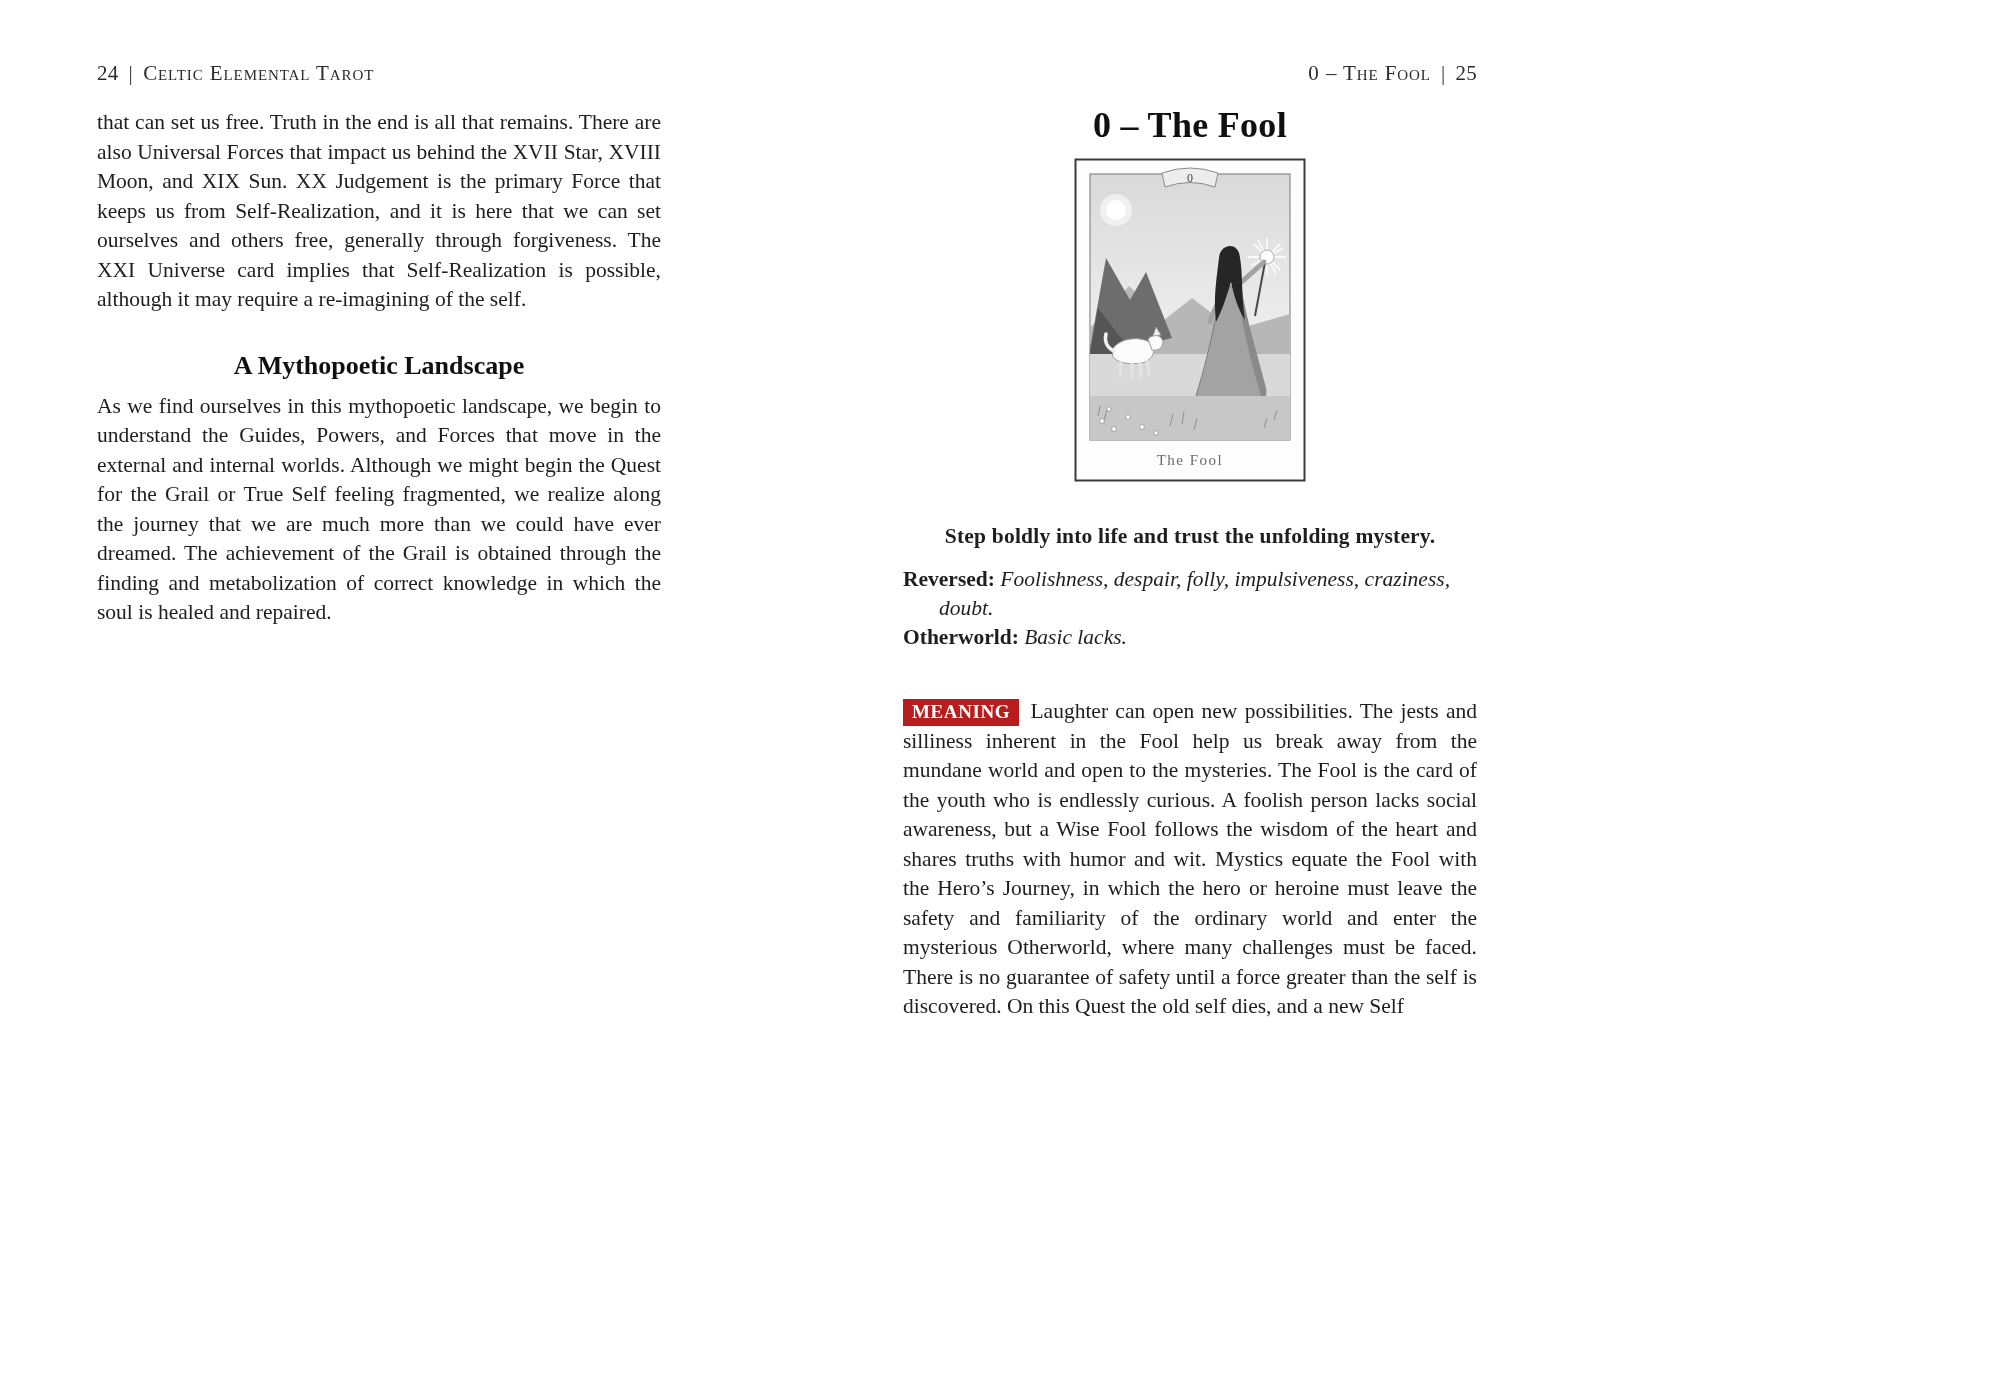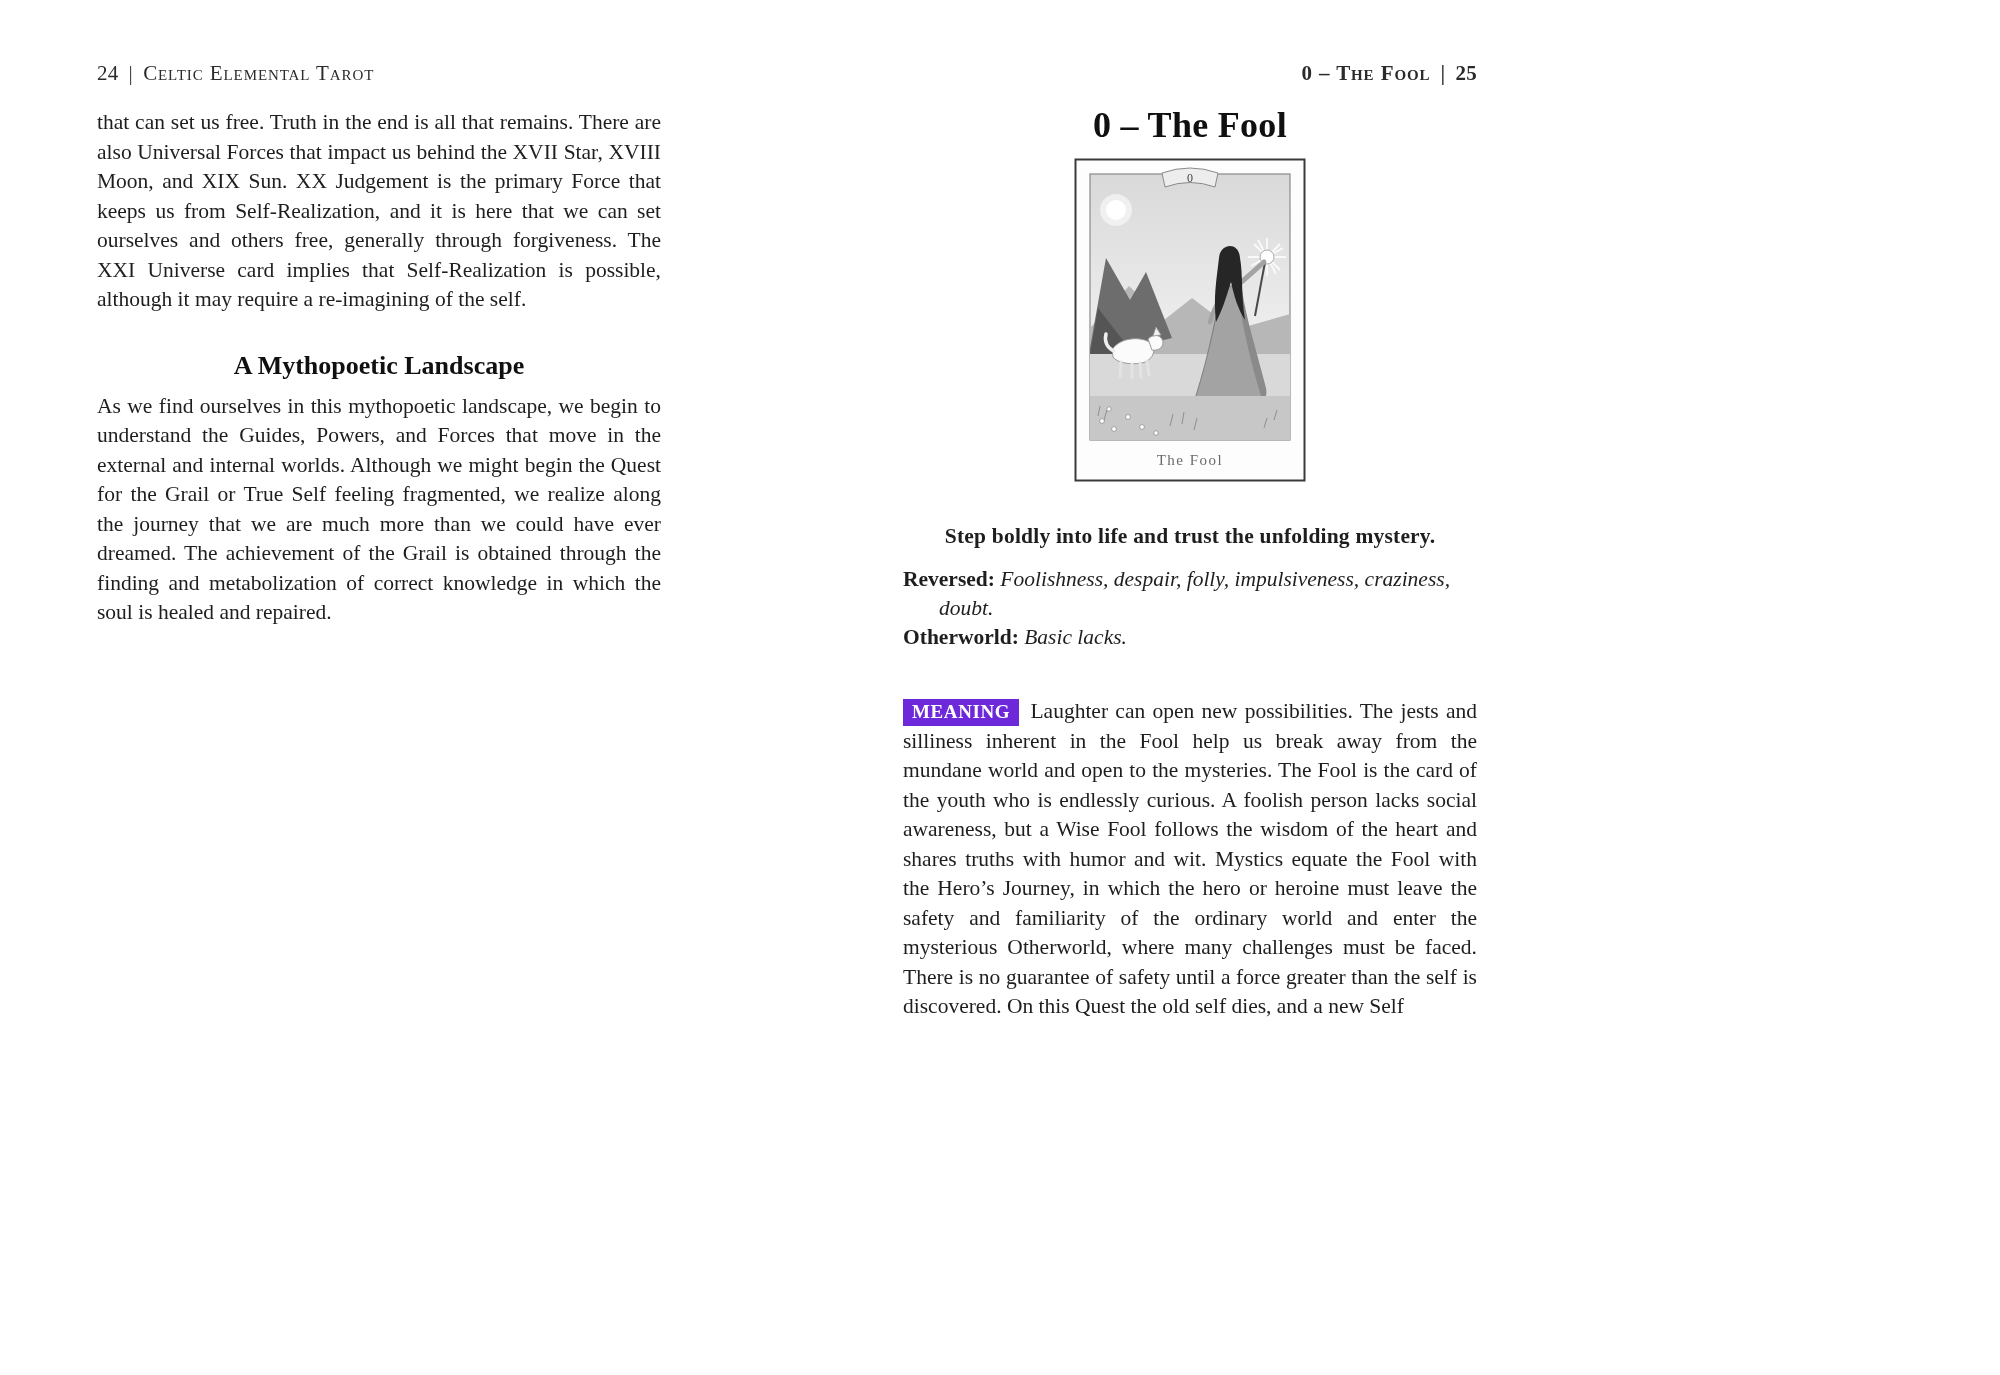--- a/index.html
+++ b/index.html
@@ -15,21 +15,21 @@
   .left-page  { left: 97px;  width: 564px; }
   .right-page { left: 903px; width: 574px; }
 
   .running-header {
     font-size: 21px;
     color: #2b2b2b;
     letter-spacing: 0.3px;
     white-space: nowrap;
     margin-top: 16px;
   }
-  .right-page .running-header { text-align: right; font-weight: bold; }
+  .right-page .running-header { text-align: right; }
   .sep { margin: 0 10px; color: #3a3a3a; }
   .smallcaps { font-variant: small-caps; letter-spacing: 0.9px; }
 
   .body-text {
     font-size: 21.5px;
     line-height: 29.5px;
     text-align: justify;
     margin-top: 22px;
   }
   .section-heading {
@@ -71,21 +71,21 @@
   .kv em { font-style: italic; }
 
   .meaning {
     font-size: 21.5px;
     line-height: 29.5px;
     text-align: justify;
     margin-top: 15px;
   }
   .badge {
     display: inline-block;
-    background: #6d28d9;
+    background: #b91c1c;
     color: #ffffff;
     font-weight: 700;
     font-size: 19px;
     line-height: 24px;
     padding: 1px 9px 2px 9px;
     letter-spacing: 0.6px;
     text-indent: 0;
     margin-right: 4px;
     vertical-align: baseline;
     margin-top: 32px;

